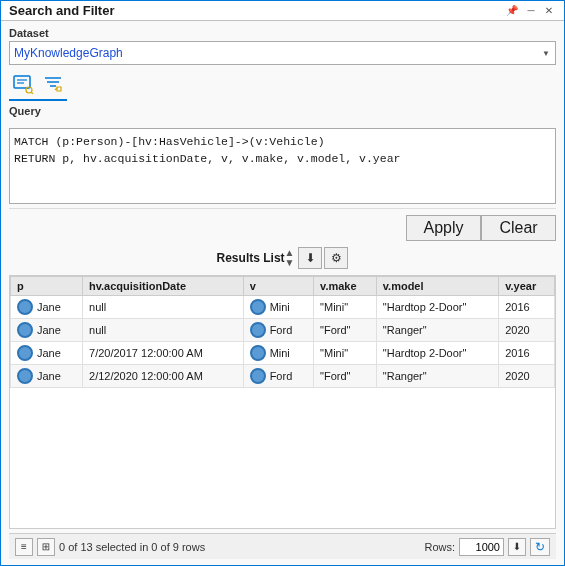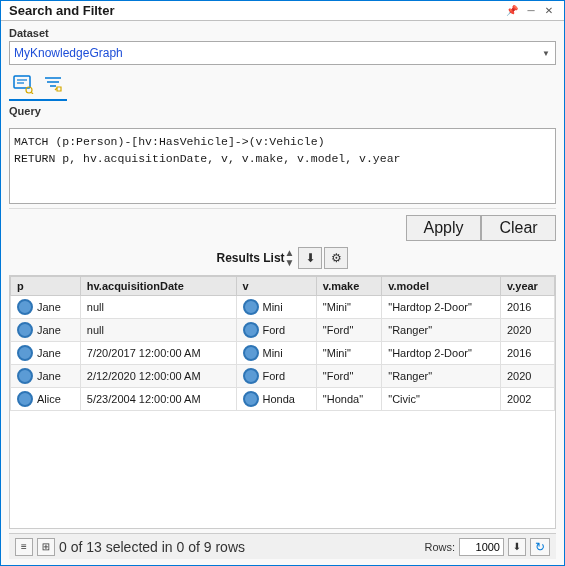--- a/index.html
+++ b/index.html
@@ -244,21 +244,21 @@
       border: 1px solid #aaa;
       background: #f8f8f8;
       cursor: pointer;
       display: flex;
       align-items: center;
       justify-content: center;
       font-size: 10px;
       color: #333;
     }
     .status-text {
-      font-size: 14px;
+      font-size: 11px;
       color: #333;
     }
     .status-right {
       display: flex;
       align-items: center;
       gap: 4px;
     }
     .rows-label {
       font-size: 11px;
       color: #333;
@@ -457,38 +457,20 @@
                   <td>
                     <div class="td-node">
                       <span class="node-circle"></span>
                       <span>Ford</span>
                     </div>
                   </td>
                   <td>"Ford"</td>
                   <td>"Ranger"</td>
                   <td>2020</td>
                 </tr>
-                <tr>
-                  <td>
-                    <div class="td-node">
-                      <span class="node-circle"></span>
-                      <span>Alice</span>
-                    </div>
-                  </td>
-                  <td>5/23/2004 12:00:00 AM</td>
-                  <td>
-                    <div class="td-node">
-                      <span class="node-circle"></span>
-                      <span>Honda</span>
-                    </div>
-                  </td>
-                  <td>"Honda"</td>
-                  <td>"Civic"</td>
-                  <td>2002</td>
-                </tr>
               </tbody>
           </table>
         </div>
       </div>
     </div>
 
     <div class="status-bar">
       <div class="status-left">
         <button class="status-icon-btn">≡</button>
         <button class="status-icon-btn">⊞</button>

